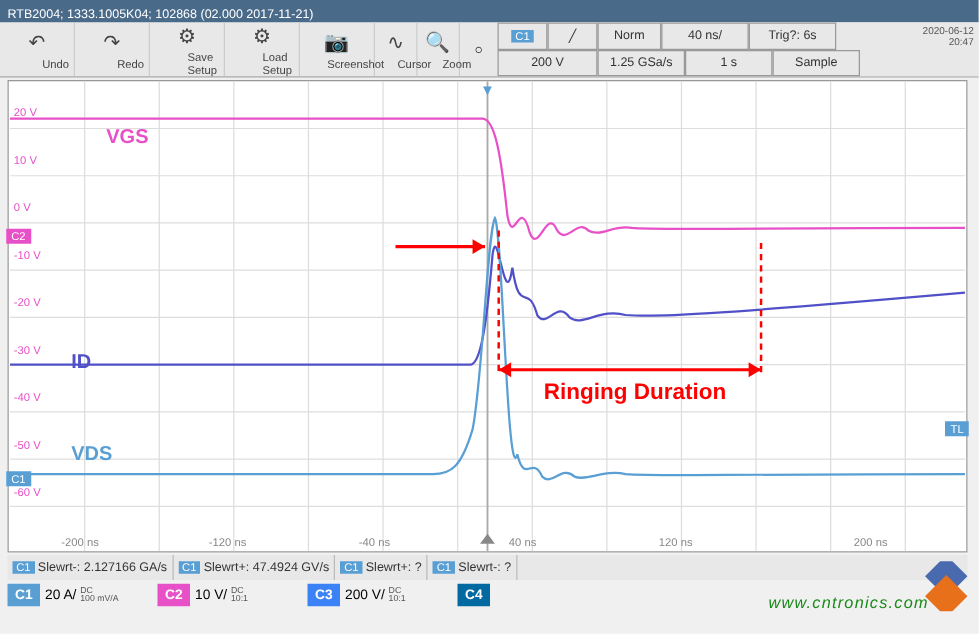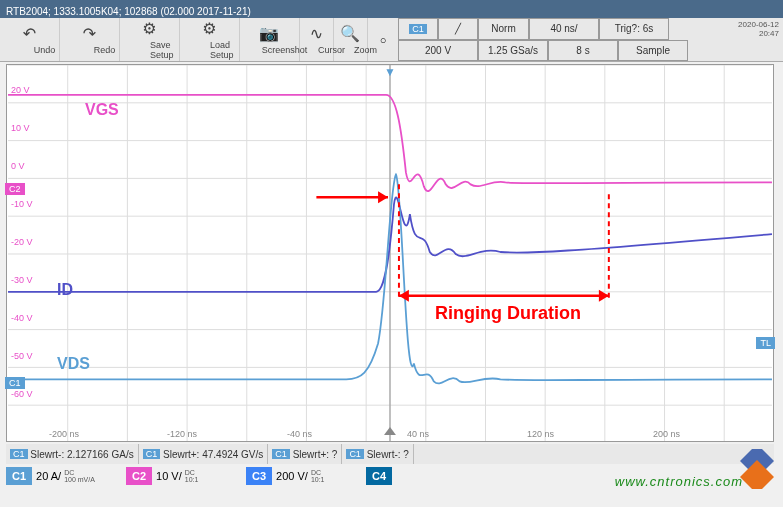--- a/index.html
+++ b/index.html
@@ -75,21 +75,21 @@
           <span class="c1badge">C1</span>
         </div>
       <div class="status-cell" style="width:40px">╱</div>
       <div class="status-cell" style="width:51px">Norm</div>
       <div class="status-cell" style="width:70px">40 ns/</div>
       <div class="status-cell" style="width:70px">Trig?: 6s</div>
     </div>
     <div class="status-row">
       <div class="status-cell" style="width:80px">200 V</div>
       <div class="status-cell" style="width:70px">1.25 GSa/s</div>
-      <div class="status-cell" style="width:70px">8 s</div>
+      <div class="status-cell" style="width:70px">1 s</div>
       <div class="status-cell" style="width:70px">Sample</div>
     </div>
   </div>
 </div>
 
 <div class="timestamp">
   <span>2020-06-12</span><br><span>20:47</span>
 </div>
 
 <div class="plot">
@@ -113,21 +113,21 @@
   <span class="ytick" style="top:210px">-30 V</span>
   <span class="ytick" style="top:248px">-40 V</span>
   <span class="ytick" style="top:286px">-50 V</span>
   <span class="ytick" style="top:324px">-60 V</span>
   
   <span class="xtick" style="left:42px">-200 ns</span>
   <span class="xtick" style="left:160px">-120 ns</span>
   <span class="xtick" style="left:280px">-40 ns</span>
   <span class="xtick" style="left:400px">40 ns</span>
   <span class="xtick" style="left:520px">120 ns</span>
-  <span class="xtick" style="left:646px">200 ns</span>
+  <span class="xtick" style="left:676px">200 ns</span>
 
   <svg viewBox="0 0 768 378">
 
     <g stroke="#ddd" stroke-width="1">
       <line x1="0" y1="0" x2="768" y2="0"></line>
         <line x1="0" y1="38" x2="768" y2="38"></line>
         <line x1="0" y1="76" x2="768" y2="76"></line>
       <line x1="0" y1="114" x2="768" y2="114"></line>
         <line x1="0" y1="152" x2="768" y2="152"></line>
         <line x1="0" y1="190" x2="768" y2="190"></line>

